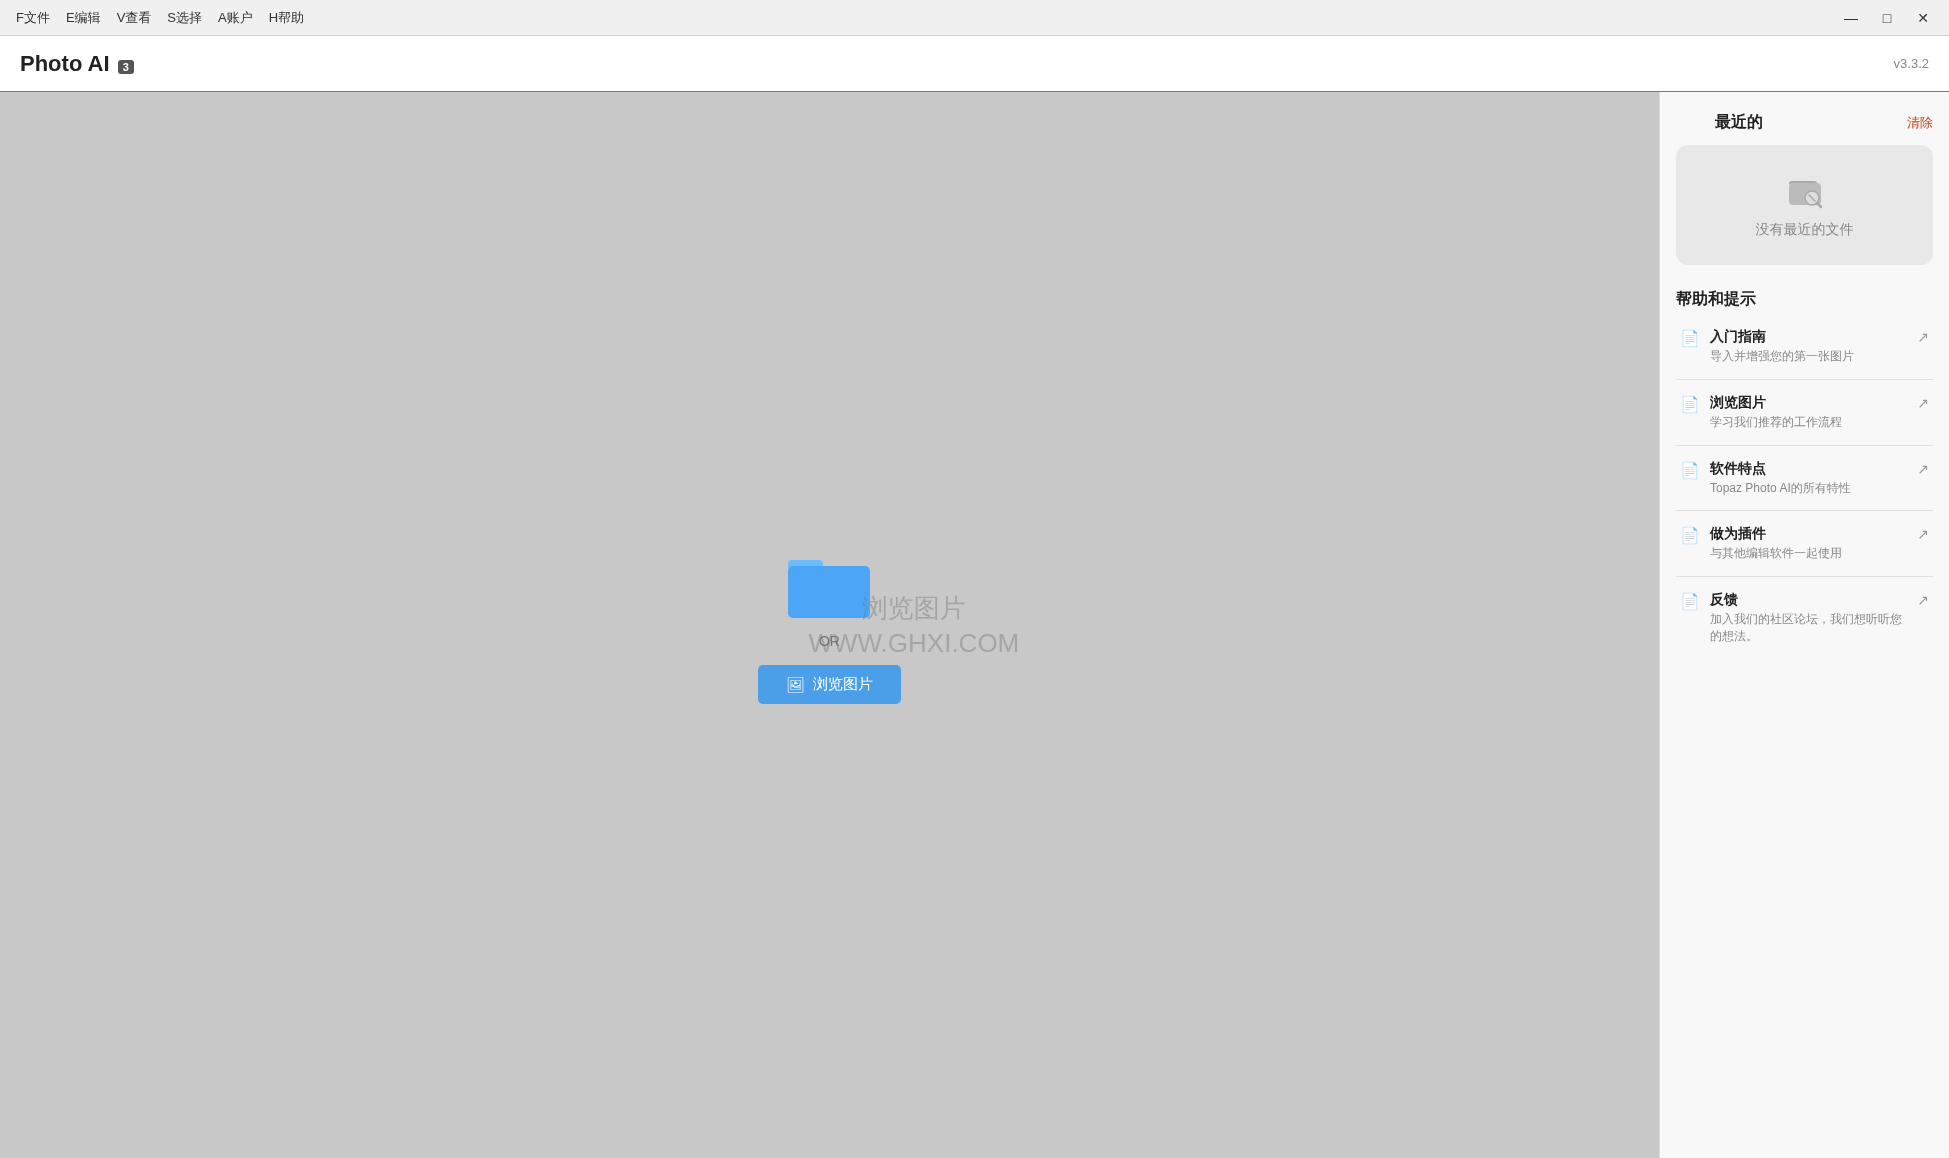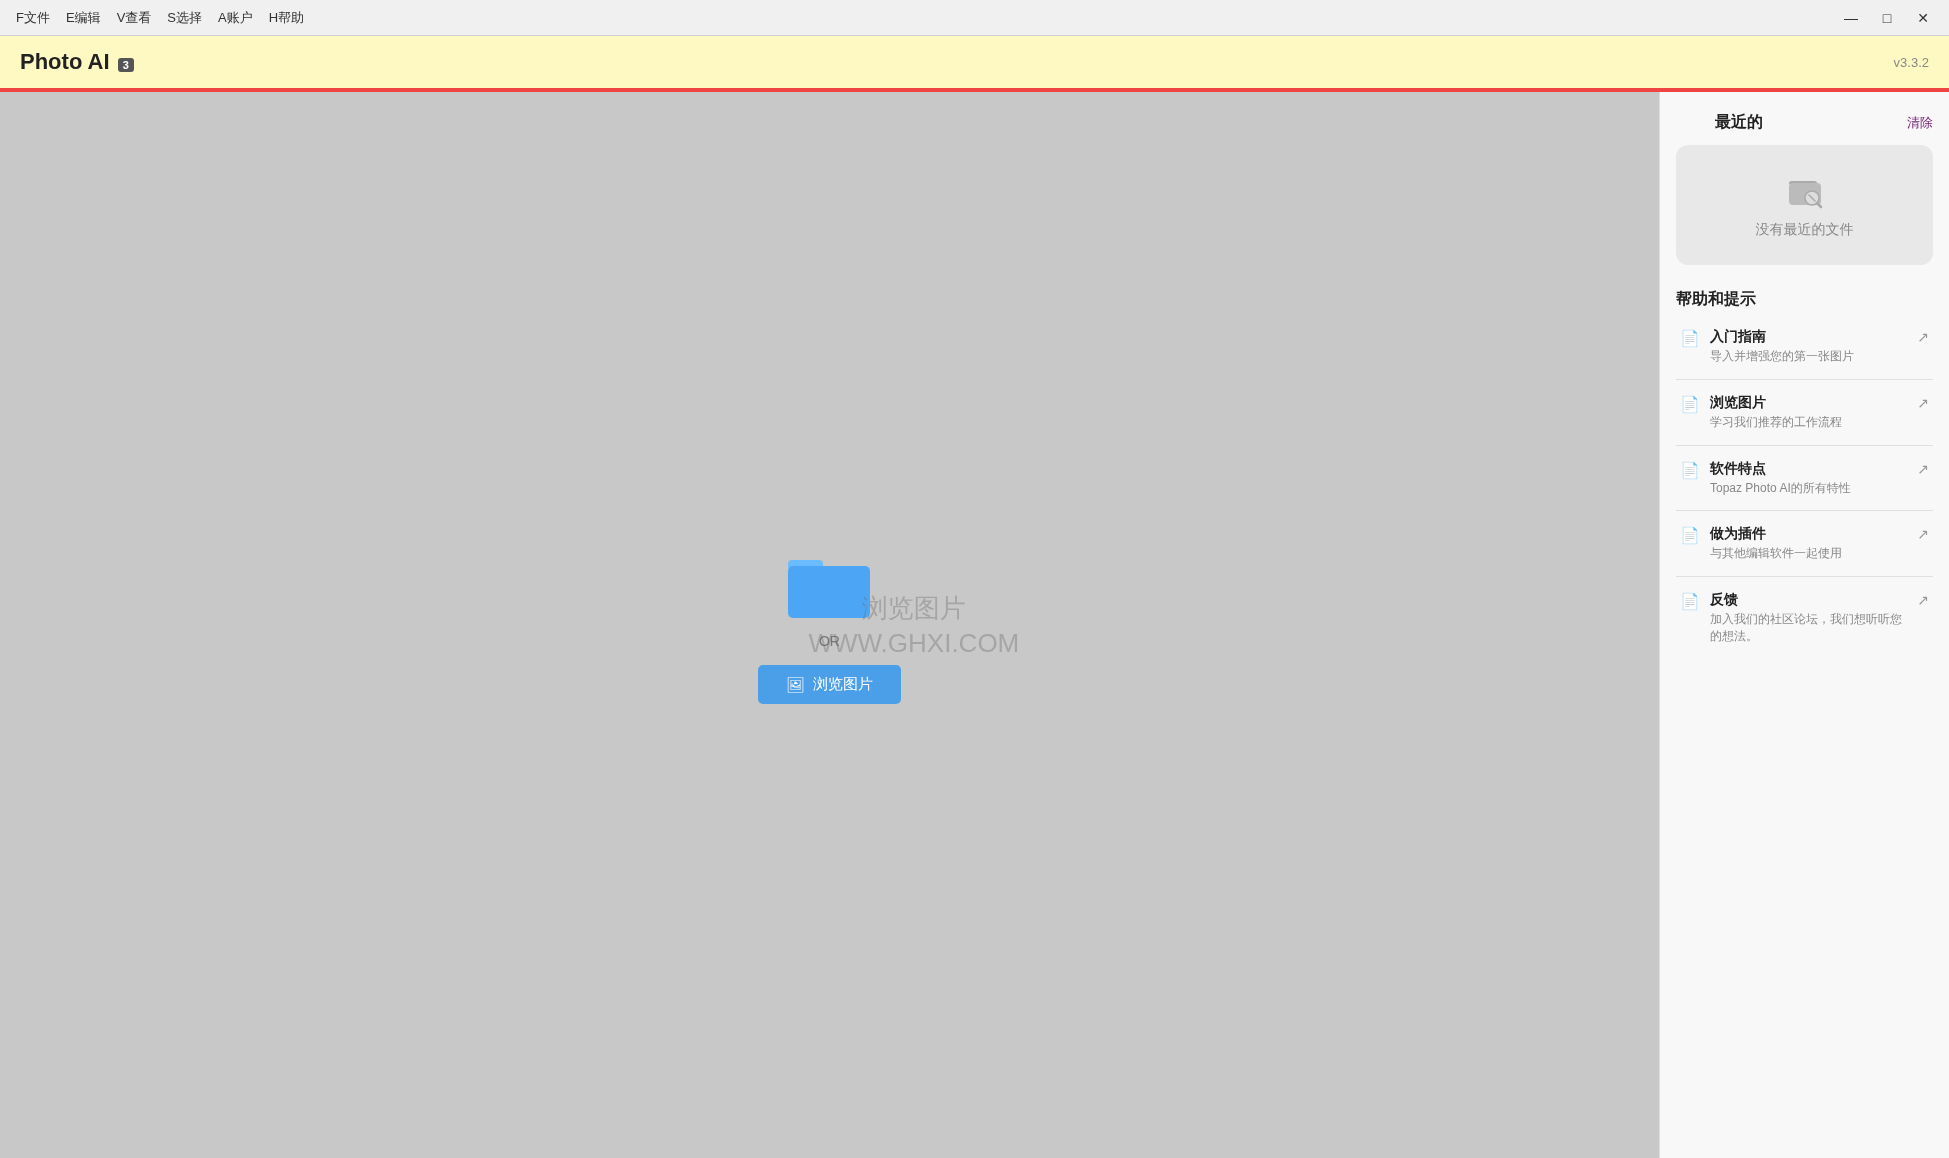--- a/index.html
+++ b/index.html
@@ -46,26 +46,26 @@
       justify-content: center;
       font-size: 14px;
       cursor: pointer;
       color: #333;
       border-radius: 2px;
     }
 
     
     .app-bar {
       height: 56px;
-      background: #fef9c3;
+      background: #ffffff;
       display: flex;
       align-items: center;
       justify-content: space-between;
       padding: 0 20px;
-      border-bottom: 4px solid #ef4444;
+      border-bottom: 1px solid #ef4444;
       flex-shrink: 0;
     }
     .app-title-area {
       display: flex;
       align-items: baseline;
       gap: 8px;
     }
     .app-title {
       font-size: 22px;
       font-weight: 600;
@@ -176,21 +176,21 @@
       margin-bottom: 12px;
     }
     .panel-section-title {
       font-size: 16px;
       font-weight: 600;
       color: #222;
       margin-left: 39px;
     }
     .clear-btn {
       font-size: 13px;
-      color: #701a75;
+      color: #c2410c;
       cursor: pointer;
       background: none;
       border: none;
     }
 
     
     .recent-placeholder {
       background: #e8e8e8;
       border-radius: 12px;
       height: 120px;

